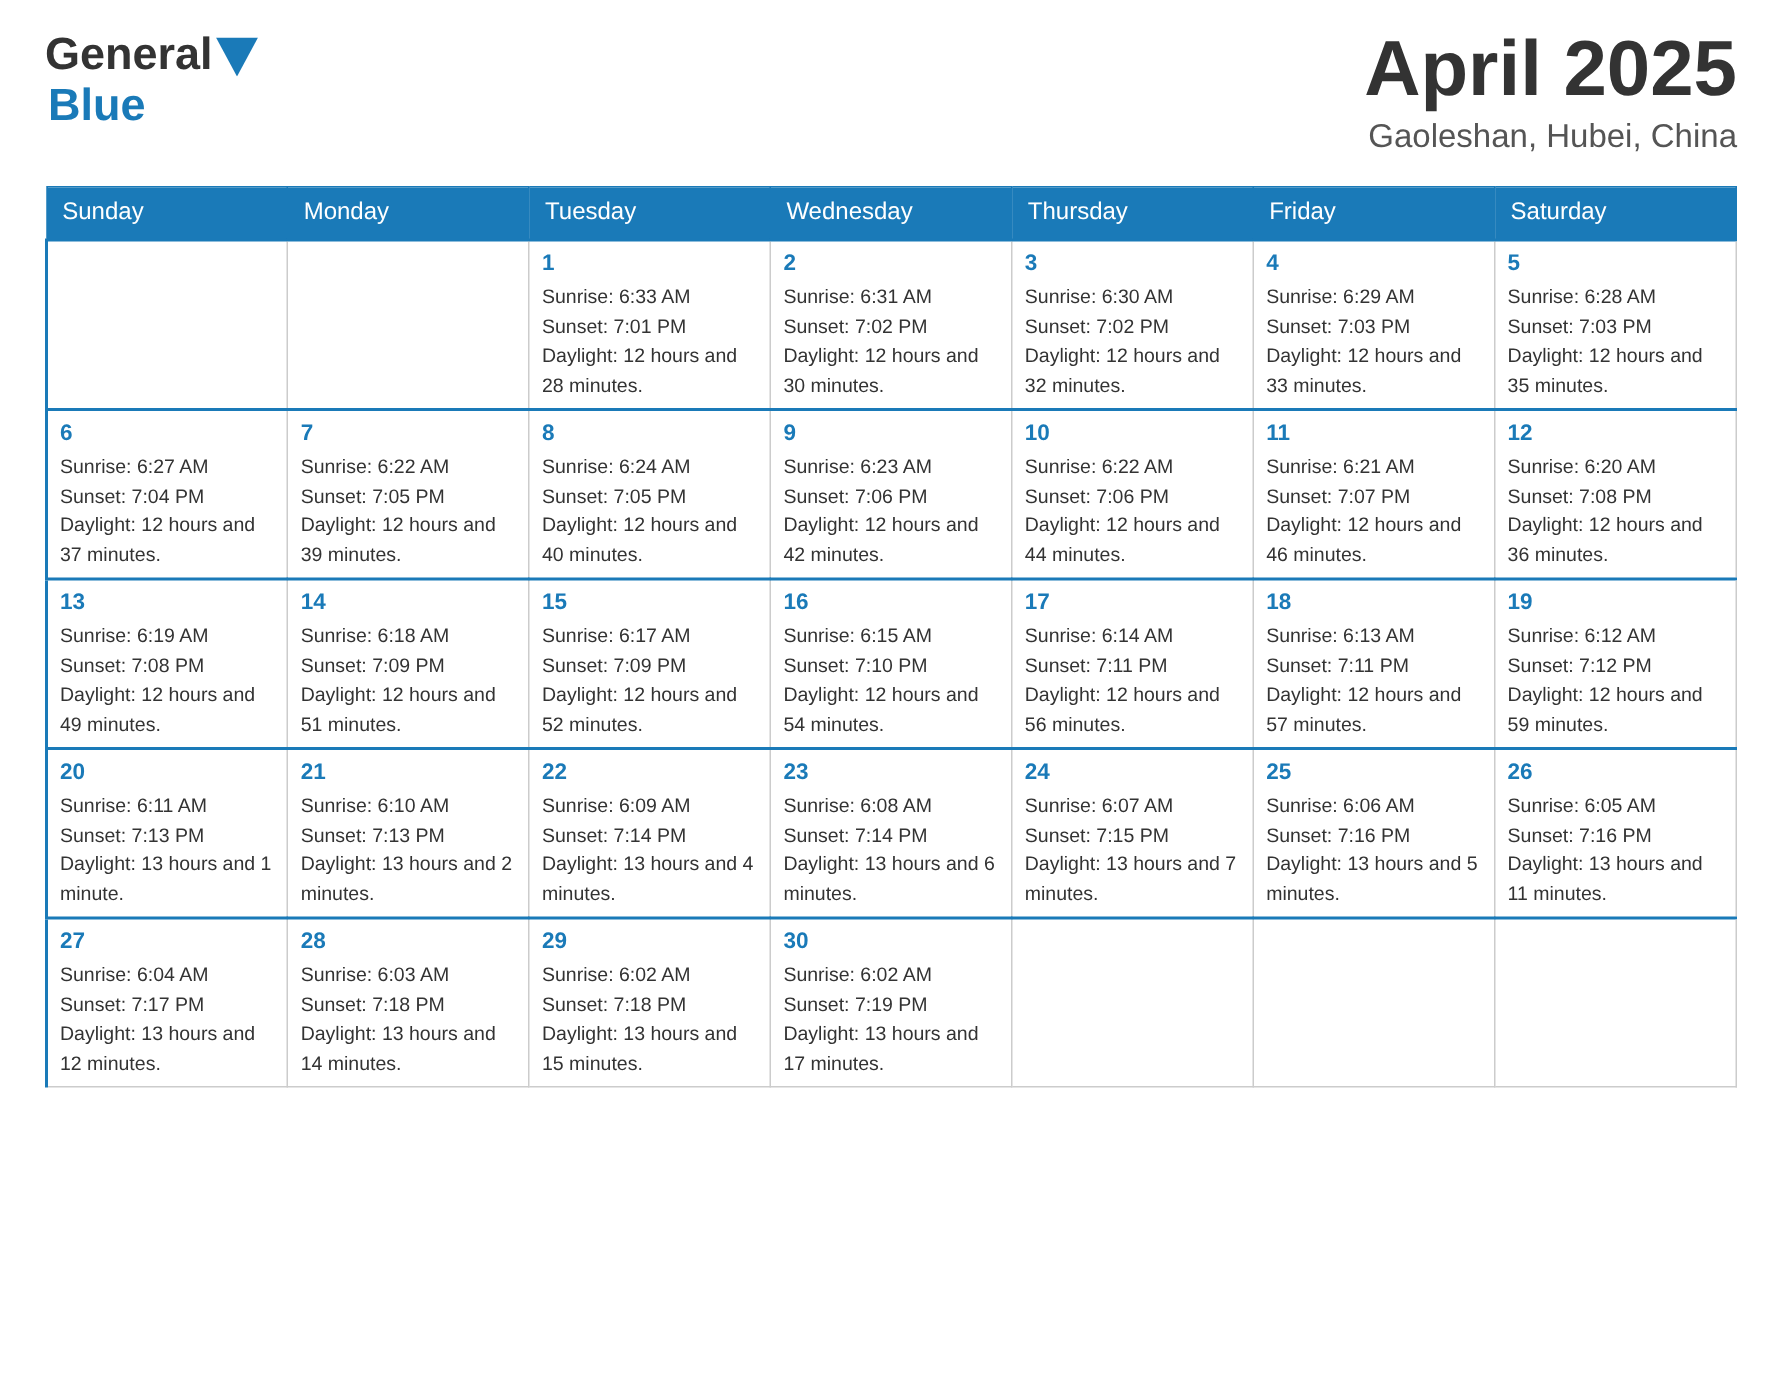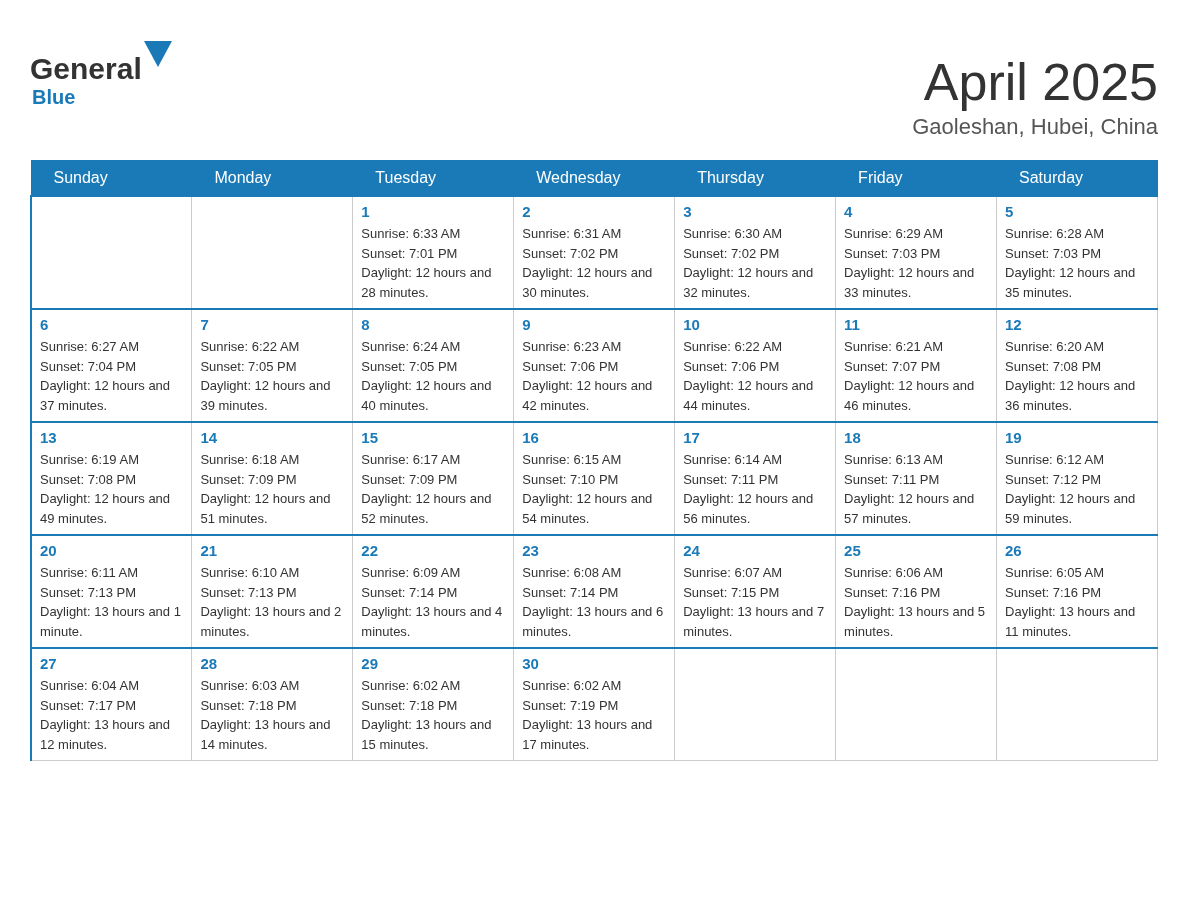--- a/index.html
+++ b/index.html
@@ -14,40 +14,39 @@
       display: flex;
       justify-content: space-between;
       align-items: flex-start;
       margin-bottom: 20px;
     }
     .title-block {
       text-align: right;
     }
     .title-block h1 {
       font-size: 52px;
-      font-weight: normal;
+      font-weight: bold;
       color: #333;
       line-height: 1;
-      margin-top: 36px;
     }
     .title-block h2 {
       font-size: 22px;
       font-weight: normal;
       color: #555;
       margin-top: 6px;
       margin-left: 12px;
     }
     .calendar {
       width: 100%;
       border-collapse: collapse;
     }
     .calendar thead tr th {
       background-color: #1a7ab8;
       color: #fff;
-      padding: 8px 22px;
+      padding: 8px 10px;
       text-align: left;
       font-size: 16px;
       font-weight: normal;
       border: 1px solid #1a7ab8;
     }
     .calendar tbody tr td {
       vertical-align: top;
       border: 1px solid #ccc;
       padding: 6px 8px;
       width: calc(100% / 7);
@@ -83,27 +82,27 @@
       display: flex;
       align-items: center;
     }
   </style>
 </head>
 <body>
 
 <div class="header">
   <div class="logo-container">
     <div class="logo-row1">
-      <span style="font-size:30px;font-weight:bold;color:#333;margin-top:32px;">General</span>
+      <span style="font-size:30px;font-weight:bold;color:#333;">General</span>
       <svg width="28" height="26" viewBox="0 0 28 26" style="margin-left:2px;margin-top:2px;">
         <polygon points="0,0 28,0 14,26" fill="#1a7ab8"></polygon>
       </svg>
     </div>
     <div>
-      <span style="font-size:20px;font-weight:bold;color:#1a7ab8;margin-left:2px;">Blue</span>
+      <span style="font-size:30px;font-weight:bold;color:#1a7ab8;margin-left:2px;">Blue</span>
     </div>
   </div>
   <div class="title-block">
     <h1>April 2025</h1>
     <h2>Gaoleshan, Hubei, China</h2>
   </div>
 </div>
 
 <table class="calendar">
   <thead>

